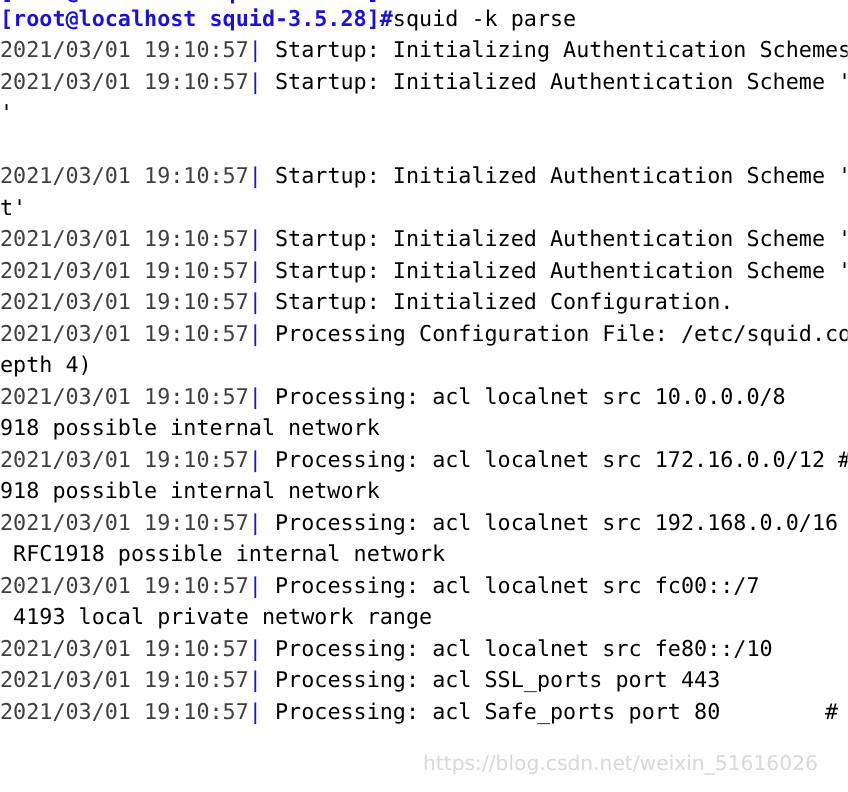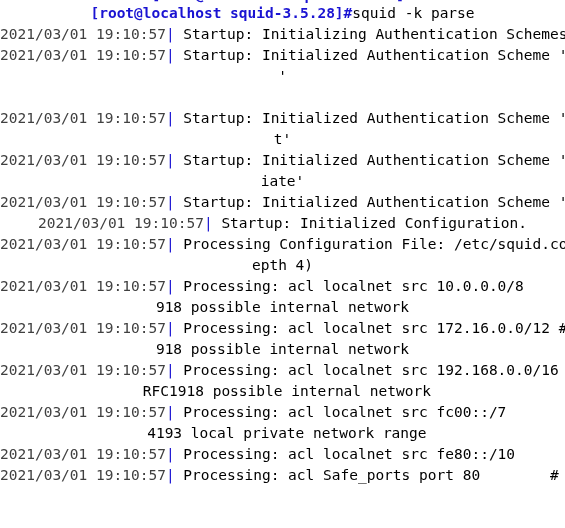--- a/index.html
+++ b/index.html
@@ -19,21 +19,20 @@
     width: 565px;
     height: 528px;
     background: #ffffff;
     color: #000000;
     font-size: 14.5px;
     line-height: 21px;
     letter-spacing: 0px;
     overflow: hidden;
     box-sizing: border-box;
     padding: 0;
-    text-align: center;
   }
   
   #scrollback-stub {
     position: absolute;
     top: -15px;
     left: 0;
     width: 565px;
     height: 21px;
     white-space: pre;
     color: #1a13d2;
@@ -86,31 +85,32 @@
 
   <div id="lines">
       <div class="line"><span class="seg prompt">[root@localhost squid-3.5.28]#</span><span class="seg cmd">squid -k parse</span></div>
       <div class="line"><span class="seg ts">2021/03/01 19:10:57</span><span class="seg bar">|</span><span class="seg msg"> Startup: Initializing Authentication Schemes ...</span></div>
       <div class="line"><span class="seg ts">2021/03/01 19:10:57</span><span class="seg bar">|</span><span class="seg msg"> Startup: Initialized Authentication Scheme 'basic</span></div>
       <div class="line"><span class="seg msg">'</span></div>
       <div class="line"><span class="seg msg"></span></div>
       <div class="line"><span class="seg ts">2021/03/01 19:10:57</span><span class="seg bar">|</span><span class="seg msg"> Startup: Initialized Authentication Scheme 'diges</span></div>
       <div class="line"><span class="seg msg">t'</span></div>
       <div class="line"><span class="seg ts">2021/03/01 19:10:57</span><span class="seg bar">|</span><span class="seg msg"> Startup: Initialized Authentication Scheme 'negot</span></div>
-      <div class="line"><span class="seg msg">iate'</span></div>
       <div class="line"><span class="seg ts">2021/03/01 19:10:57</span><span class="seg bar">|</span><span class="seg msg"> Startup: Initialized Authentication Scheme 'ntlm'</span></div>
       <div class="line"><span class="seg ts">2021/03/01 19:10:57</span><span class="seg bar">|</span><span class="seg msg"> Startup: Initialized Configuration.</span></div>
       <div class="line"><span class="seg ts">2021/03/01 19:10:57</span><span class="seg bar">|</span><span class="seg msg"> Processing Configuration File: /etc/squid.conf (d</span></div>
       <div class="line"><span class="seg msg">epth 4)</span></div>
       <div class="line"><span class="seg ts">2021/03/01 19:10:57</span><span class="seg bar">|</span><span class="seg msg"> Processing: acl localnet src 10.0.0.0/8     # RFC1</span></div>
       <div class="line"><span class="seg msg">918 possible internal network</span></div>
       <div class="line"><span class="seg ts">2021/03/01 19:10:57</span><span class="seg bar">|</span><span class="seg msg"> Processing: acl localnet src 172.16.0.0/12 # RFC1</span></div>
       <div class="line"><span class="seg msg">918 possible internal network</span></div>
       <div class="line"><span class="seg ts">2021/03/01 19:10:57</span><span class="seg bar">|</span><span class="seg msg"> Processing: acl localnet src 192.168.0.0/16      #</span></div>
       <div class="line"><span class="seg msg"> RFC1918 possible internal network</span></div>
       <div class="line"><span class="seg ts">2021/03/01 19:10:57</span><span class="seg bar">|</span><span class="seg msg"> Processing: acl localnet src fc00::/7       # RFC</span></div>
       <div class="line"><span class="seg msg"> 4193 local private network range</span></div>
       <div class="line"><span class="seg ts">2021/03/01 19:10:57</span><span class="seg bar">|</span><span class="seg msg"> Processing: acl localnet src fe80::/10      # RFC</span></div>
+      <div class="line"><span class="seg ts">2021/03/01 19:10:57</span><span class="seg bar">|</span><span class="seg msg"> Processing: acl SSL_ports port 443</span></div>
       <div class="line"><span class="seg ts">2021/03/01 19:10:57</span><span class="seg bar">|</span><span class="seg msg"> Processing: acl Safe_ports port 80        # http</span></div>
     </div>
 
+  <div id="watermark">https://blog.csdn.net/weixin_51616026</div>
 
 </div>
 
 </body></html>

